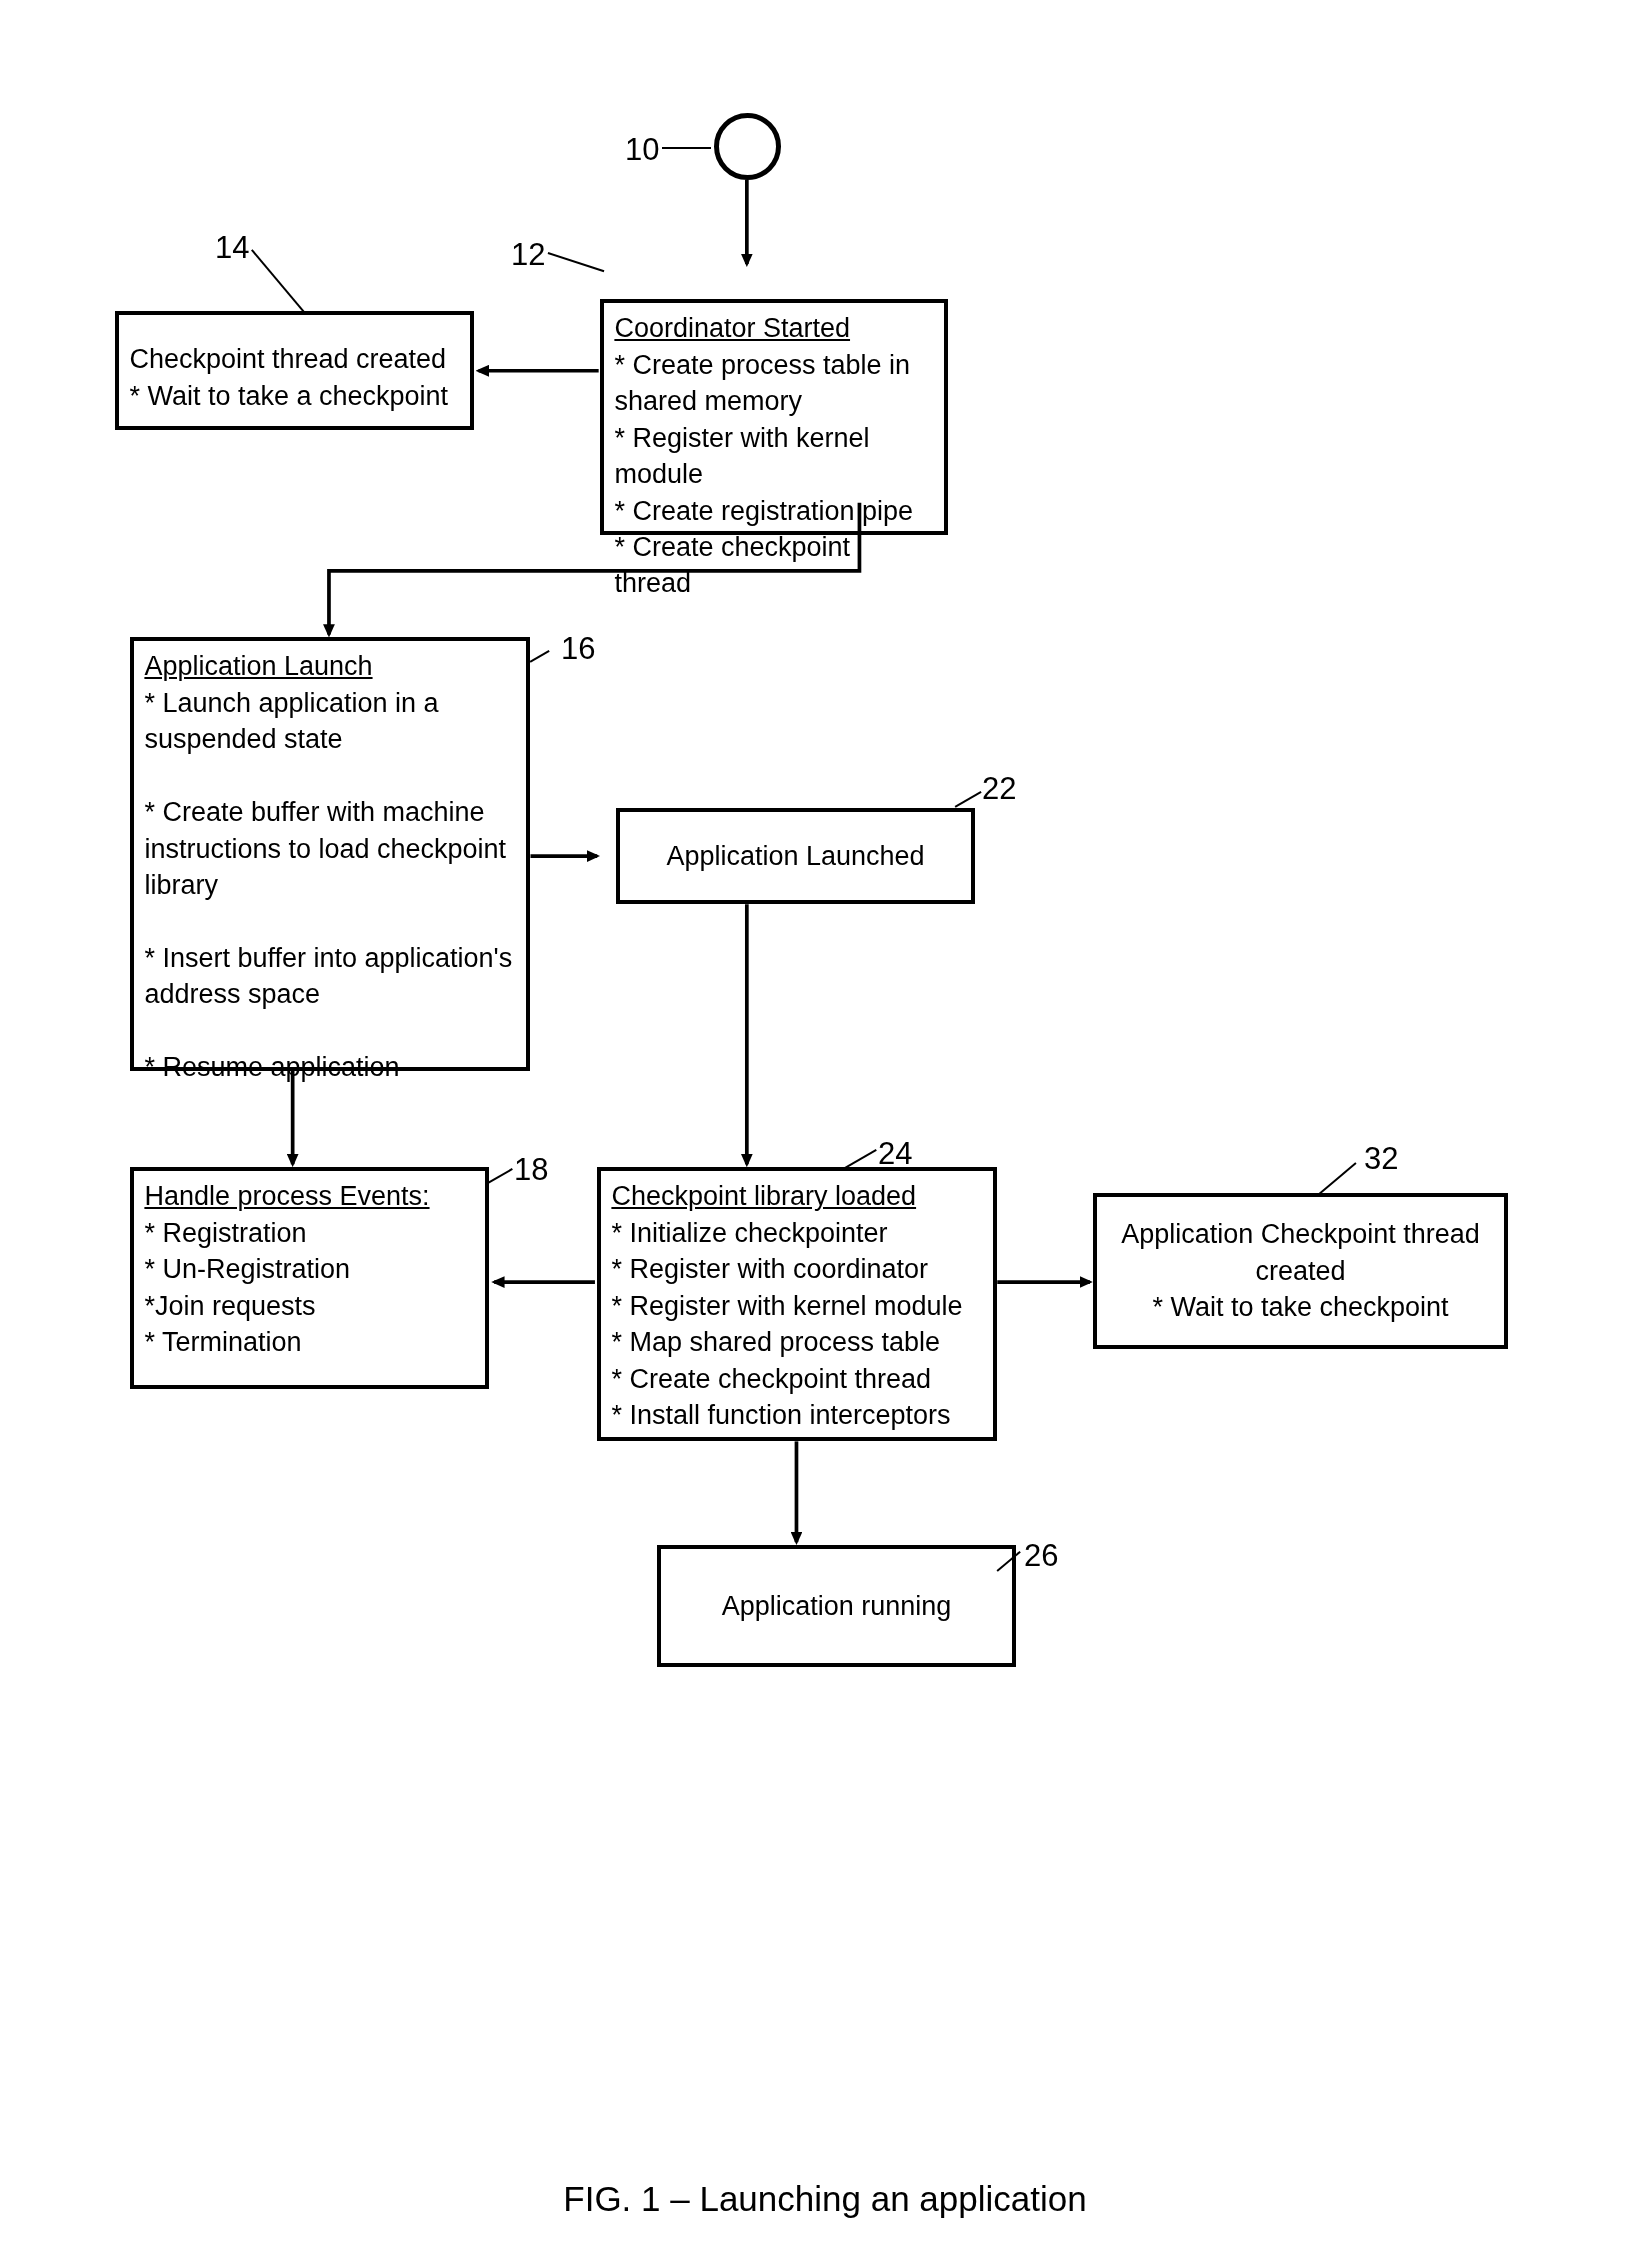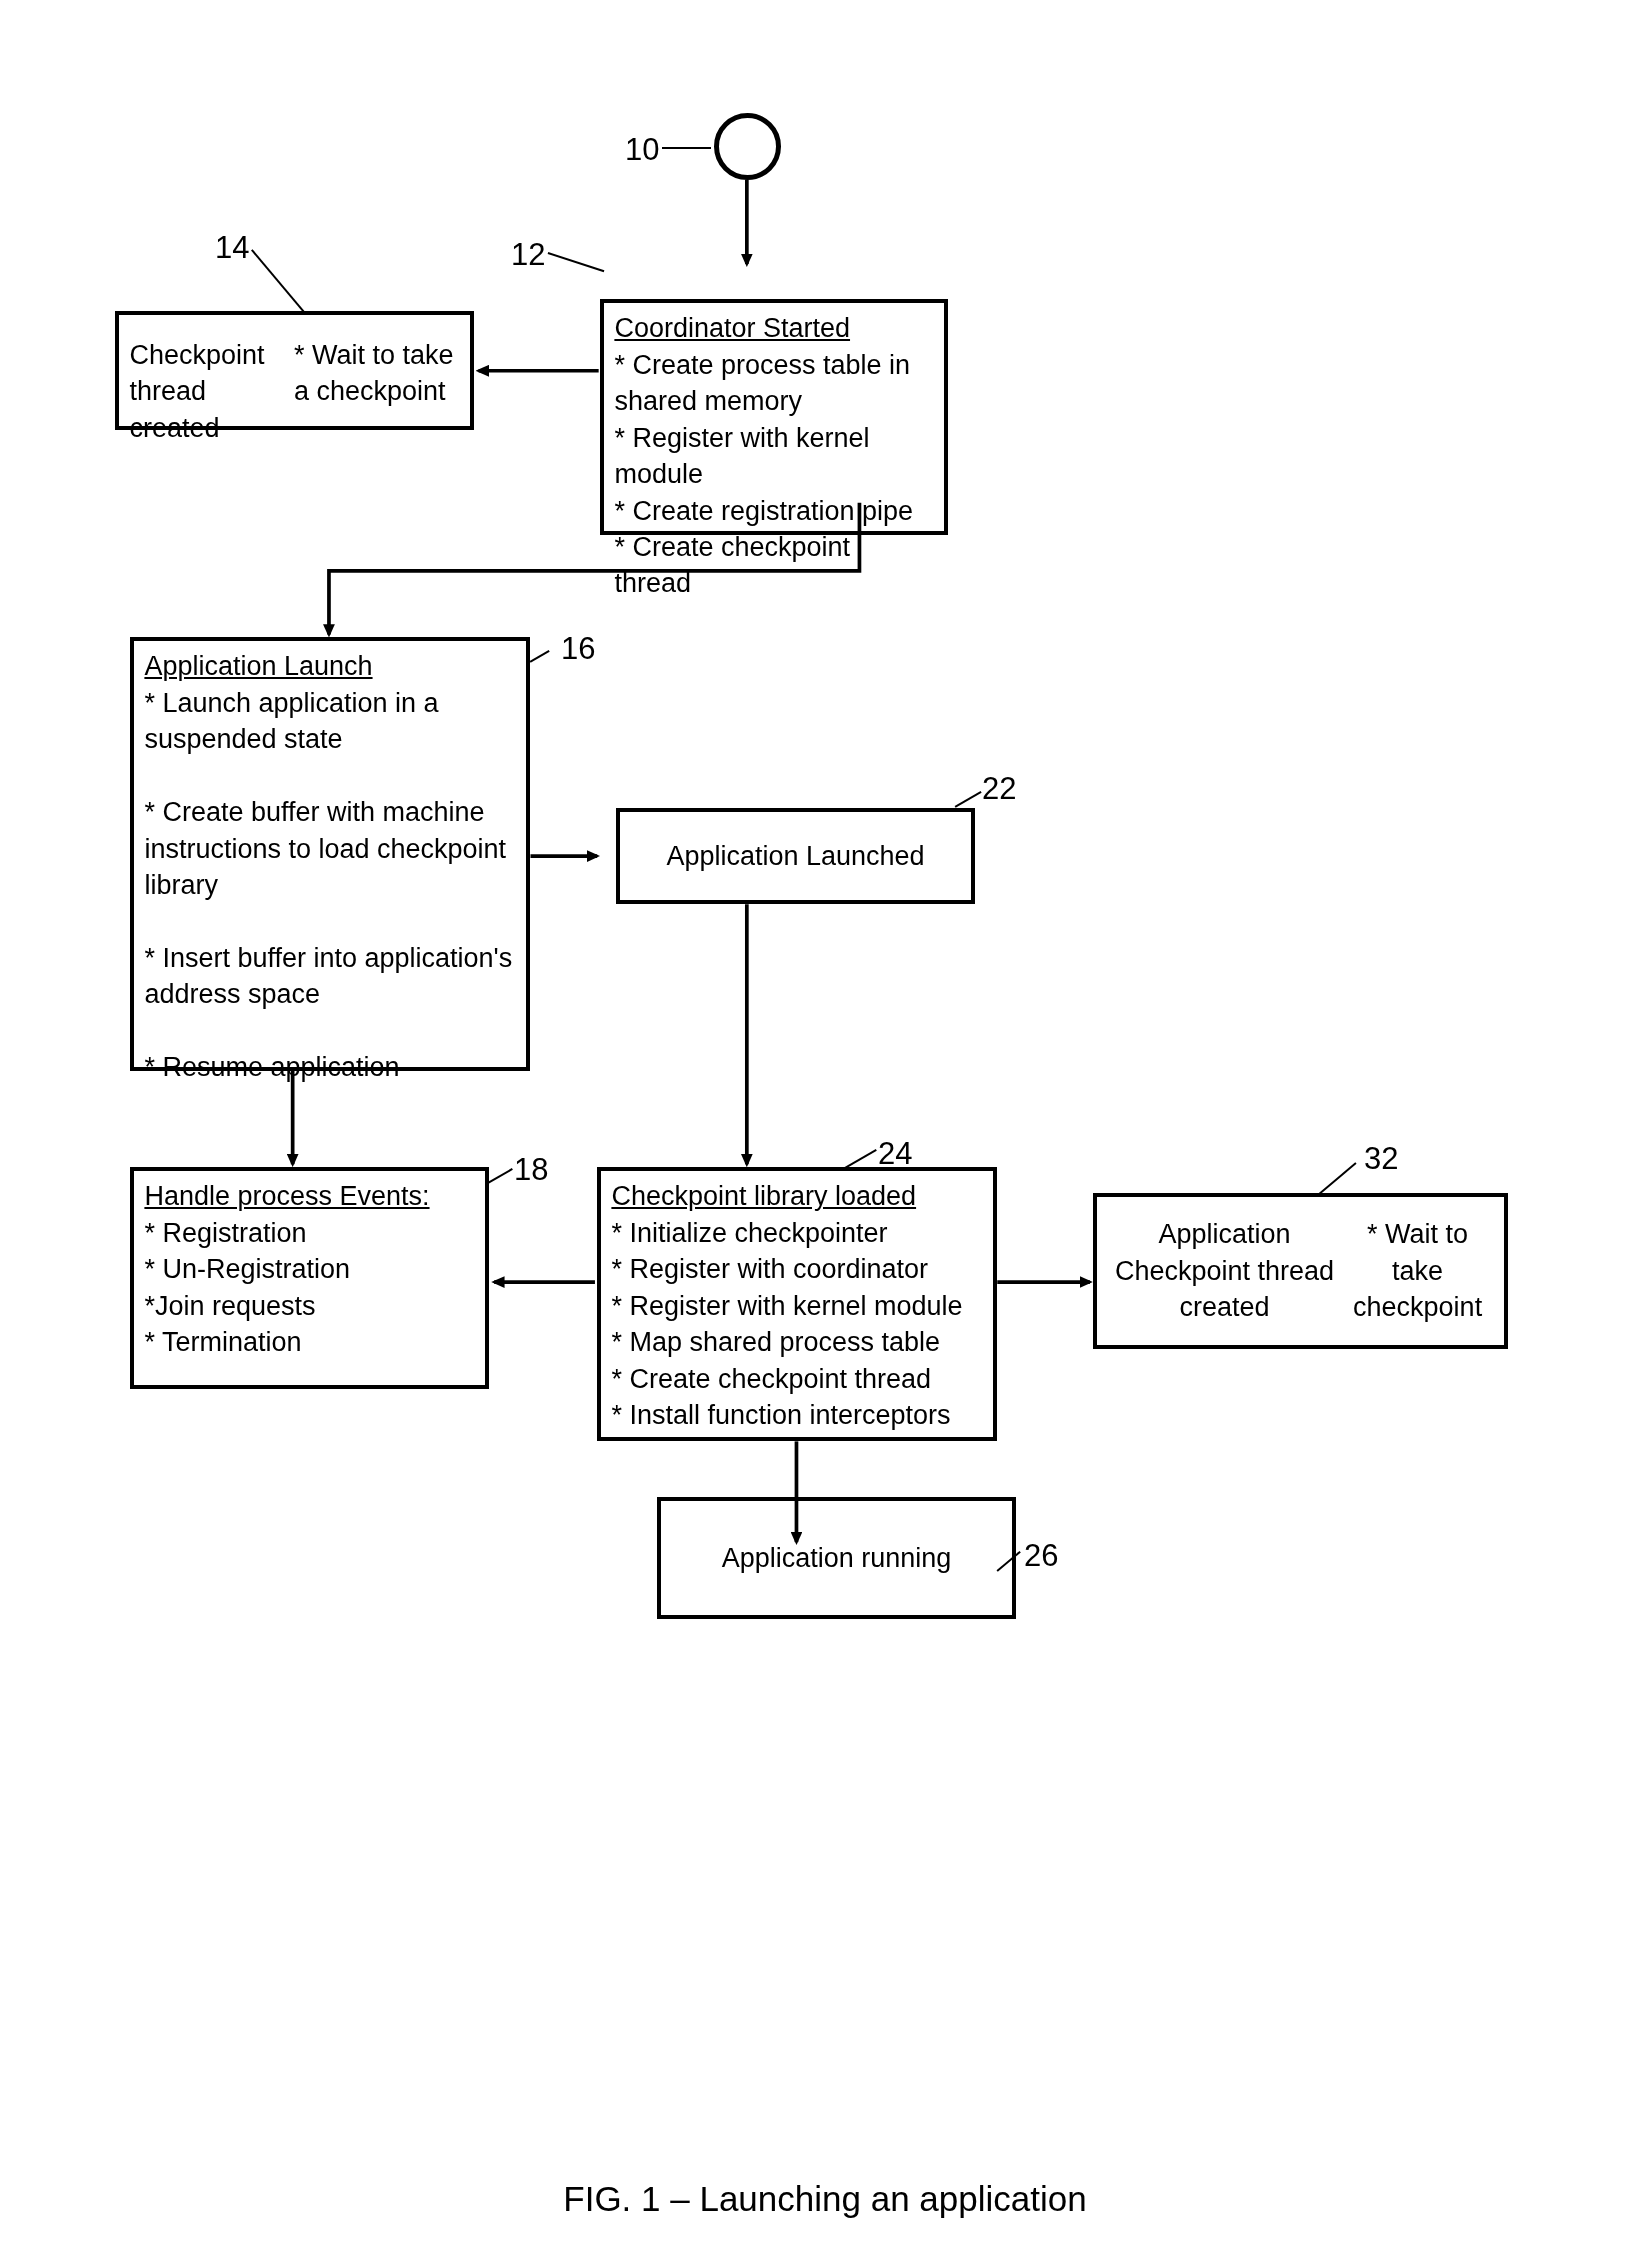--- a/index.html
+++ b/index.html
@@ -30,21 +30,21 @@
   .box.center {
     text-align: center;
     display: flex;
     align-items: center;
     justify-content: center;
     margin-left: 16px;
   }
   .box.center-col {
     text-align: center;
     display: flex;
-    flex-direction: row;
+    flex-direction: column;
     align-items: center;
     justify-content: center;
   }
   .box .bullets {
     white-space: pre-line;
   }
   .label {
     position: absolute;
     font-size: 31px;
     color: #000;
@@ -141,21 +141,21 @@
   <div class="label" style="left:878px; top:1136px;">24</div>
   <div class="leader" style="left:845px; top:1167px; width:36px; transform:rotate(-30deg);"></div>
 
   <div class="box center-col" style="left:1093px; top:1193px; width:415px; height:156px;">
     <span style="text-align:center;">Application Checkpoint thread created</span>
     <span>* Wait to take checkpoint</span>
   </div>
   <div class="label" style="left:1364px; top:1141px;">32</div>
   <div class="leader" style="left:1319px; top:1193px; width:48px; transform:rotate(-40deg);"></div>
 
-  <div class="box center" style="left:641px; top:1497px; width:359px; height:122px;">
+  <div class="box center" style="left:641px; top:1545px; width:359px; height:122px;">
     <span>Application running</span>
   </div>
   <div class="label" style="left:1024px; top:1538px;">26</div>
   <div class="leader" style="left:997px; top:1570px; width:30px; transform:rotate(-40deg);"></div>
 
   <div class="figcap" style="left:0; width:1650px; top:2179px;">FIG. 1 – Launching an application</div>
 
   <svg class="arrows" xmlns="http://www.w3.org/2000/svg" viewBox="0 0 2227 3036" width="1650" height="2250">
     <defs>
       <marker id="ah" markerWidth="18" markerHeight="16" refX="14" refY="8" orient="auto" markerUnits="userSpaceOnUse">

